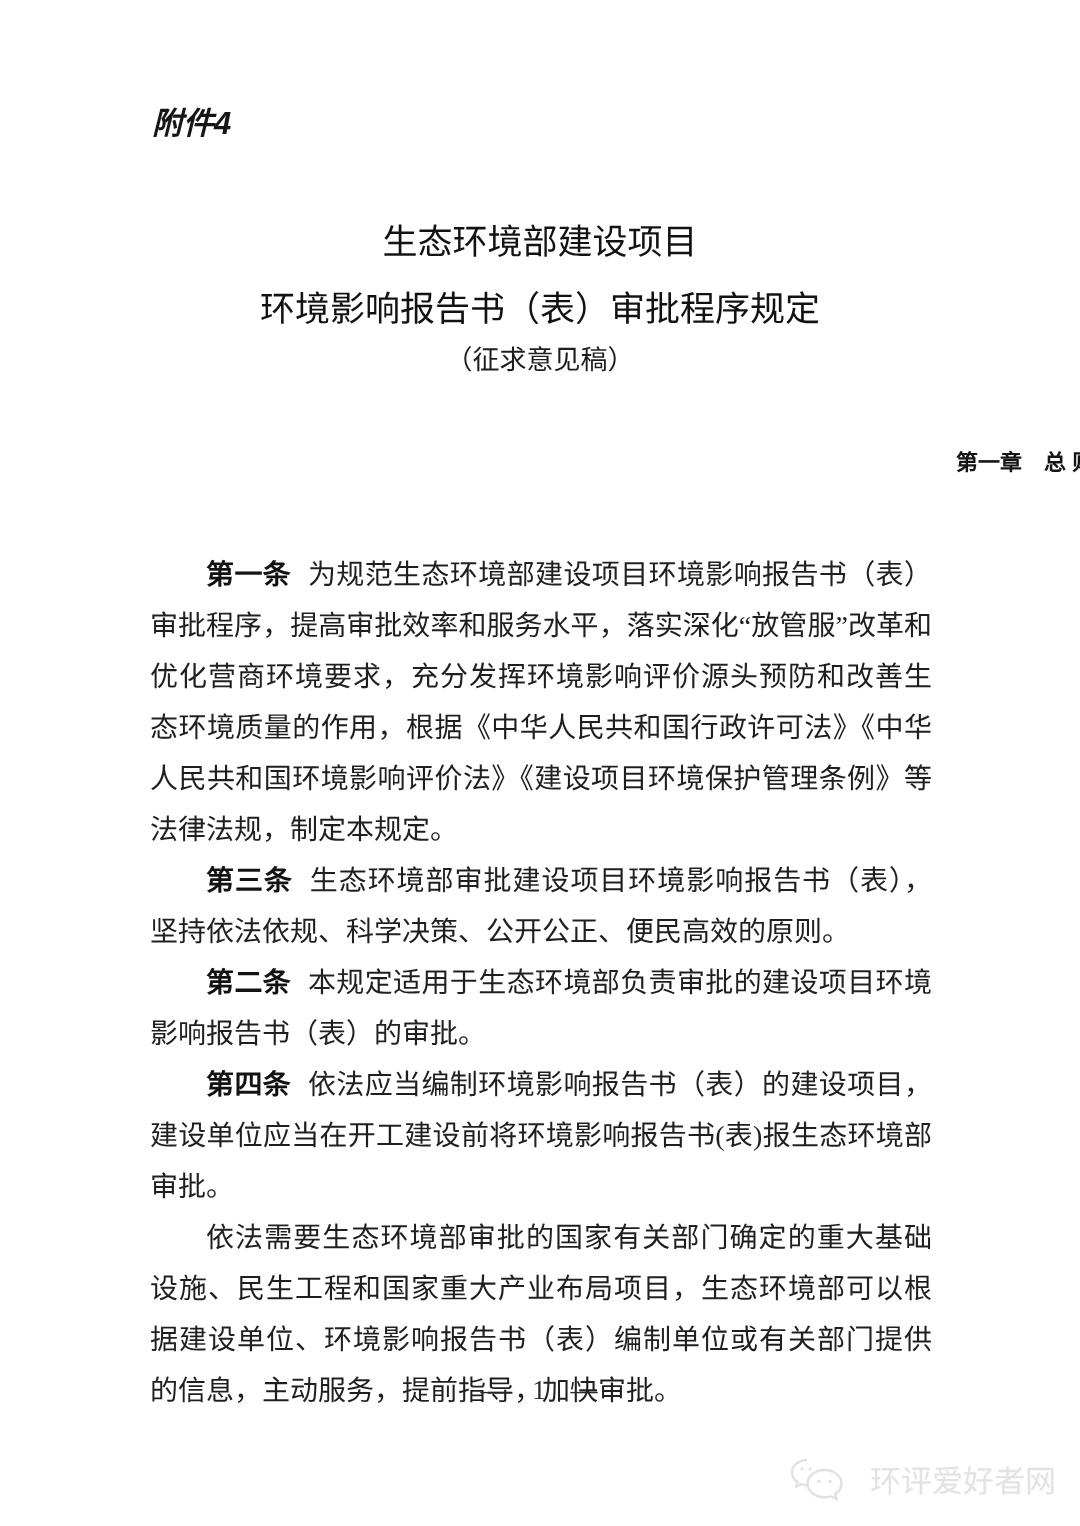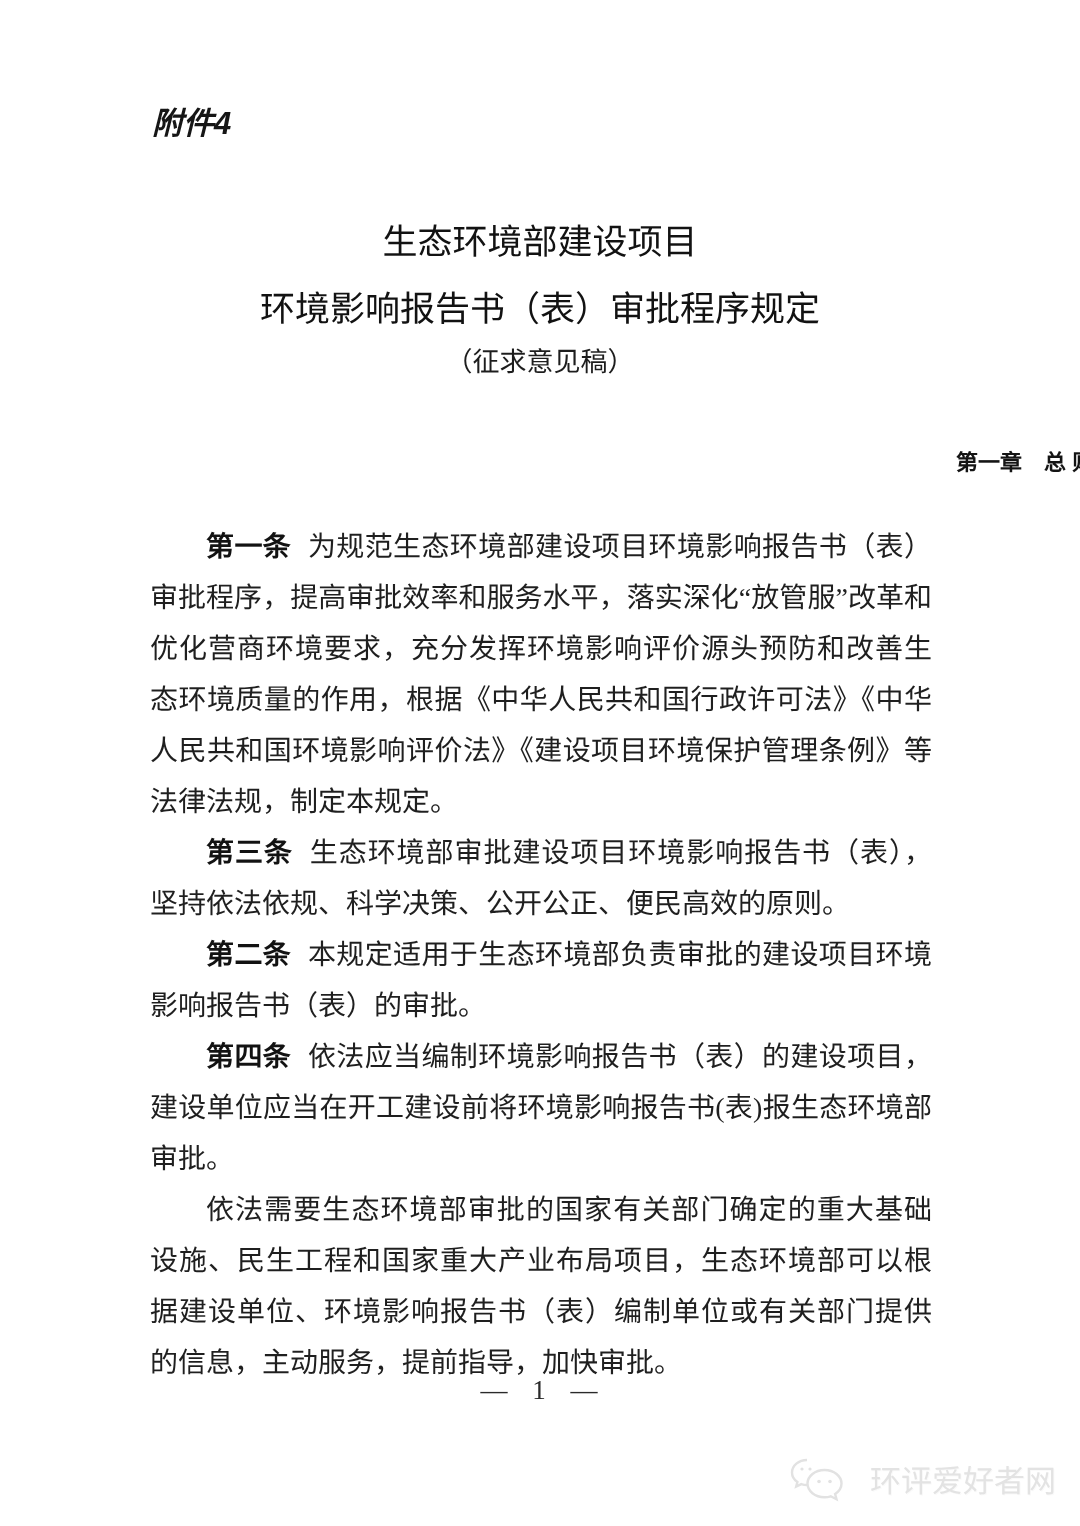--- a/index.html
+++ b/index.html
@@ -33,42 +33,42 @@
     font-size: 35px;
     line-height: 67px;
     color: #121212;
   }
   .doc-subtitle {
     position: absolute;
     left: 0;
     top: 344px;
     width: 100%;
     text-align: center;
-    font-family: Liberation Sans, sans-serif;
+    font-family: Liberation Mono, monospace;
     font-size: 27px;
     line-height: 36px;
     color: #1d1d1d;
   }
   .chapter-heading {
     position: absolute;
     left: 0;
     top: 443px;
     width: 100%;
     text-align: right;
     font-family: "Liberation Sans", sans-serif;
     font-weight: bold;
     font-size: 22px;
     line-height: 40px;
     color: #141414;
     margin-left: 14px;
   }
   .body-text {
     position: absolute;
     left: 150px;
-    top: 521px;
+    top: 549px;
     width: 782px;
     font-family: "Liberation Serif", serif;
     font-size: 28px;
     line-height: 51px;
     text-align: justify;
     color: #1f1f1f;
   }
   .article {
     margin: 0;
     text-indent: 2em;

